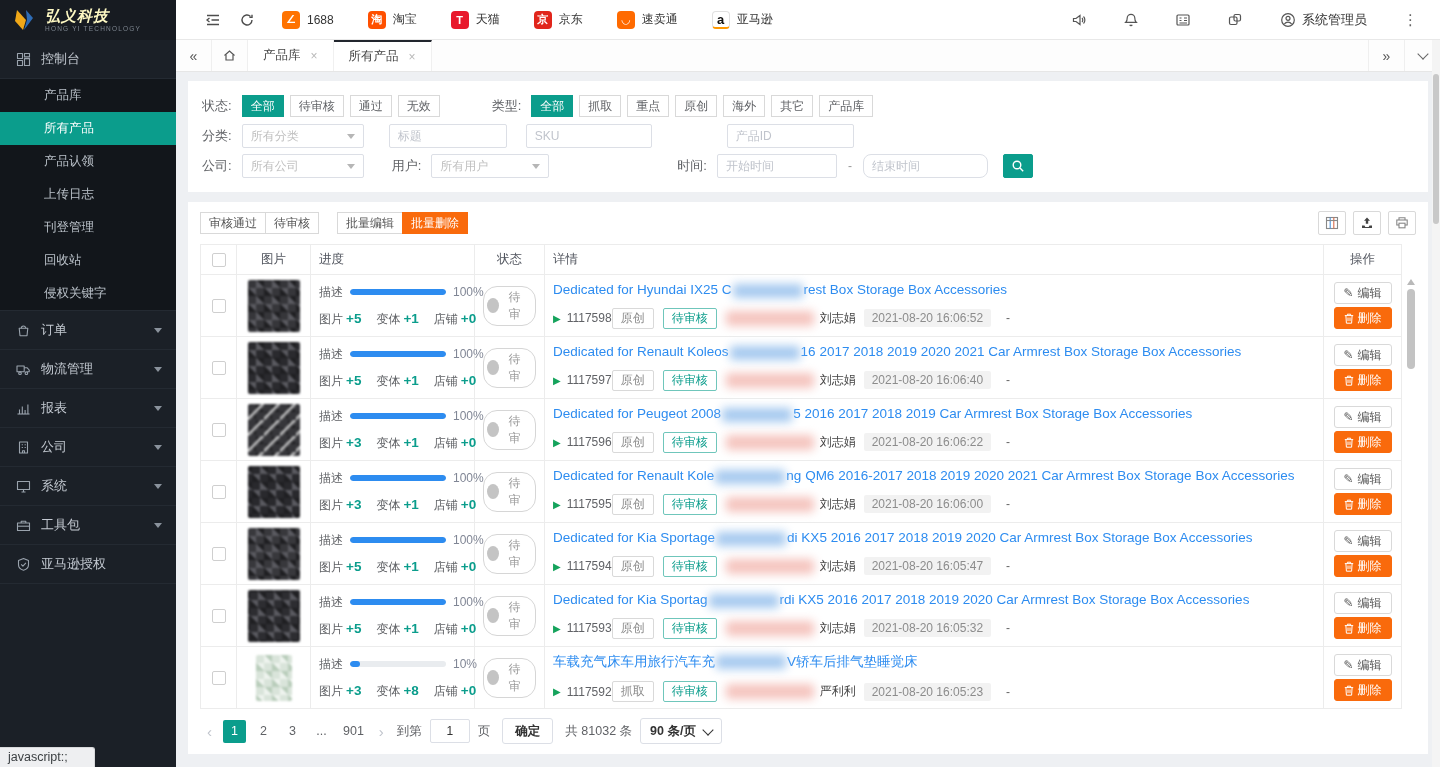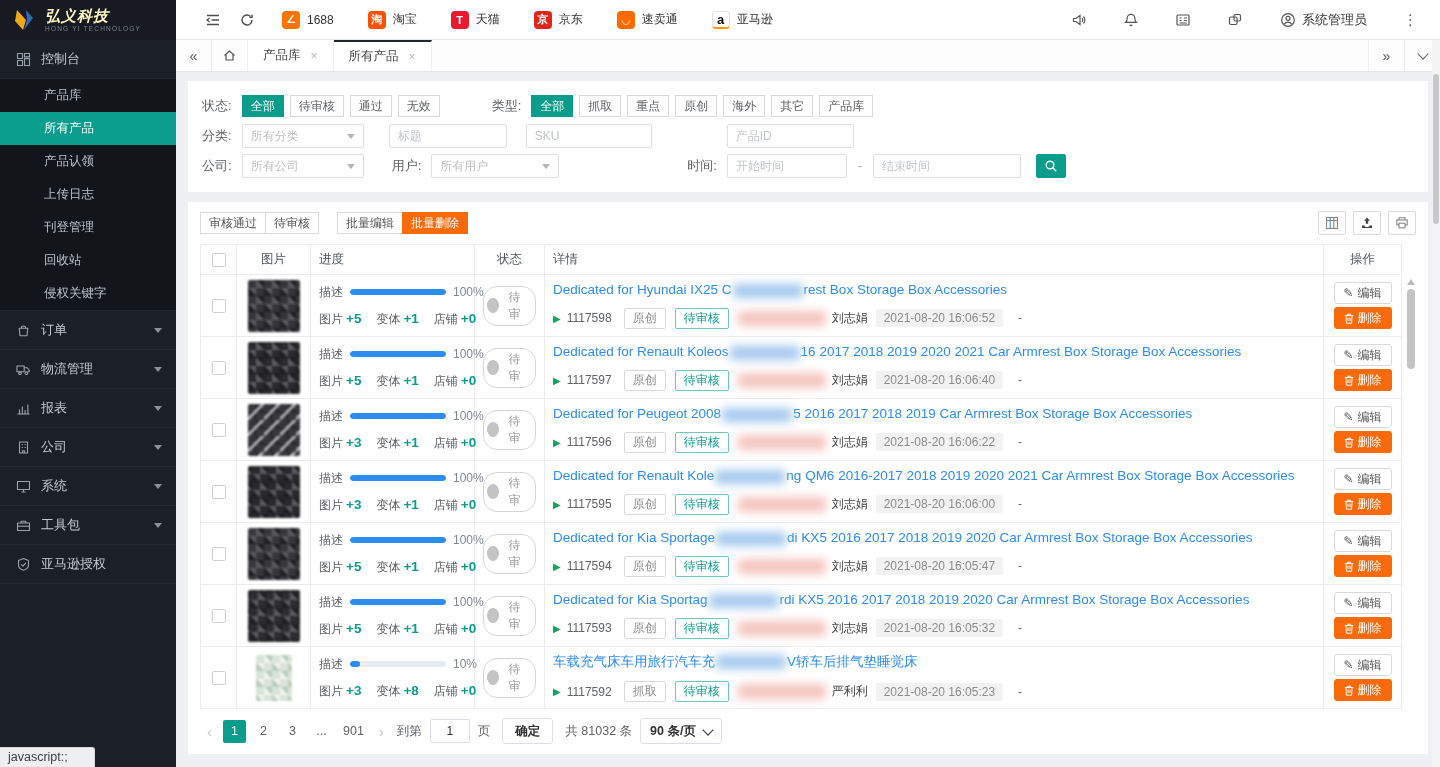--- a/index.html
+++ b/index.html
@@ -104,21 +104,21 @@
   .pstat { display:flex; align-items:baseline; }
   .pval { color:#0b9d8c; font-weight:bold; font-size:13.5px; margin-left:3px; }
 
   .status-pill { display:inline-flex; align-items:center; gap:6px; border:1px solid #d6d6d6; border-radius:14px; padding:2px 11px 2px 3px; color:#9b9b9b; font-size:12px; background:#fff; }
   .status-pill .dot { width:15px; height:15px; border-radius:50%; background:#c4c4c4; }
 
   .dtitle a { color:#2d8cf0; font-size:13.5px; text-decoration:none; cursor:pointer; }
   .blur-blue { display:inline-block; width:70px; height:14px; background:#a5c9ef; border-radius:2px; filter:blur(5px); vertical-align:middle; margin:0 1px; }
   .dmeta { margin-top:10px; display:flex; align-items:center; }
   .play { color:#15a35c; font-size:10px; margin-right:6px; cursor:pointer; }
-  .pid { color:#606266; margin-right:12px; }
+  .pid { color:#606266; }
   .tag { font-size:12px; padding:1px 8px; border-radius:2px; margin-right:9px; background:#fff; }
   .tag-gray { border:1px solid #d9d9d9; color:#8a8a8a; }
   .tag-teal { border:1px solid #6fc6bb; color:#0b9d8c; }
   .blur-pink { display:inline-block; width:88px; height:15px; background:#f5c4be; border-radius:2px; filter:blur(5px); margin-right:6px; }
   .uname { color:#444; margin-right:8px; white-space:nowrap; }
   .tstamp { background:#f2f2f2; color:#8c8c8c; padding:2px 8px; border-radius:2px; white-space:nowrap; }
   .dash { color:#666; margin-left:15px; }
 
   .btn-edit, .btn-del { display:flex; align-items:center; justify-content:center; gap:4px; width:58px; height:22px; margin:3px auto; font-size:12px; border-radius:3px; cursor:pointer; font-family:inherit; }
   .btn-edit { background:#fff; border:1px solid #d9d9d9; color:#555; }
@@ -378,28 +378,28 @@
           <input class="finput" style="width: 126px; margin-left: 19px;" placeholder="SKU">
           <input class="finput" style="width: 127px; margin-left: 75px;" placeholder="产品ID">
         </div>
         <div class="frow">
           <span class="flabel">公司:</span>
           <div class="fselect" style="width:122px;">
             <span>所有公司</span>
             <span class="caret"></span>
           </div>
           <span class="flabel" style="margin-left:28px;">用户:</span>
-          <div class="fselect" style="width:128px;">
+          <div class="fselect" style="width:118px;">
             <span>所有用户</span>
             <span class="caret"></span>
           </div>
           <span class="flabel" style="margin-left:128px;">时间:</span>
           <input class="finput" style="width: 120px;" placeholder="开始时间">
           <span style="color:#999;margin:0 11px;">-</span>
-          <input class="finput" style="width: 148px;" placeholder="结束时间">
+          <input class="finput" style="width: 125px; border-radius: 8px;" placeholder="结束时间">
           <button class="search-btn" style="margin-left:15px;">
         <svg width="14" height="14" viewBox="0 0 14 14" fill="none" stroke="#fff" stroke-width="1.4">
                 <circle cx="6" cy="6" r="3.8"></circle>
                 <path d="M9 9l3.2 3.2"></path>
               </svg>
           </button>
         </div>
       </section>
 
       <section class="table-panel">

